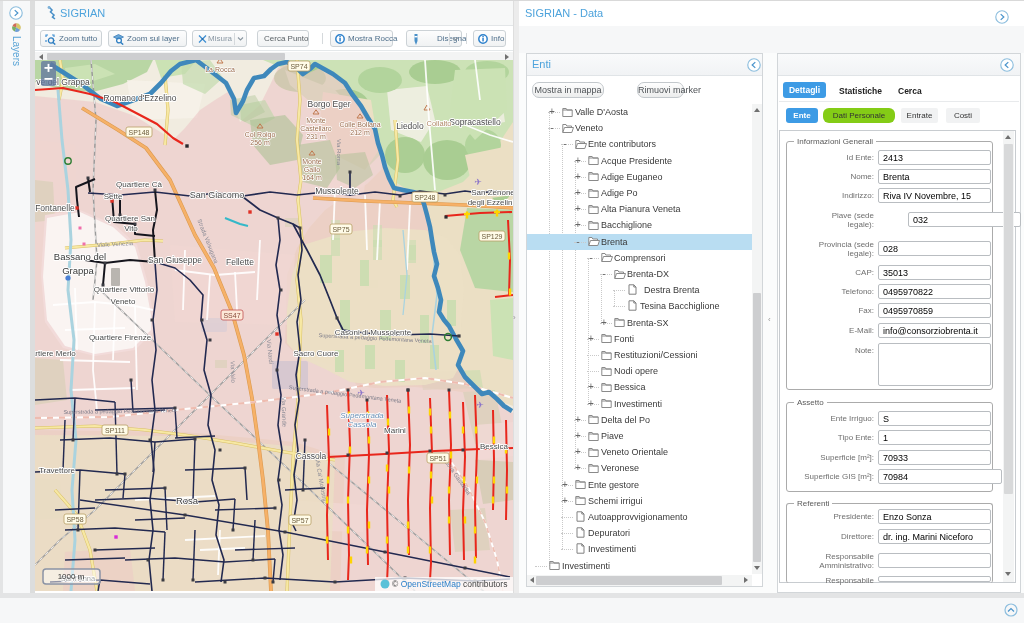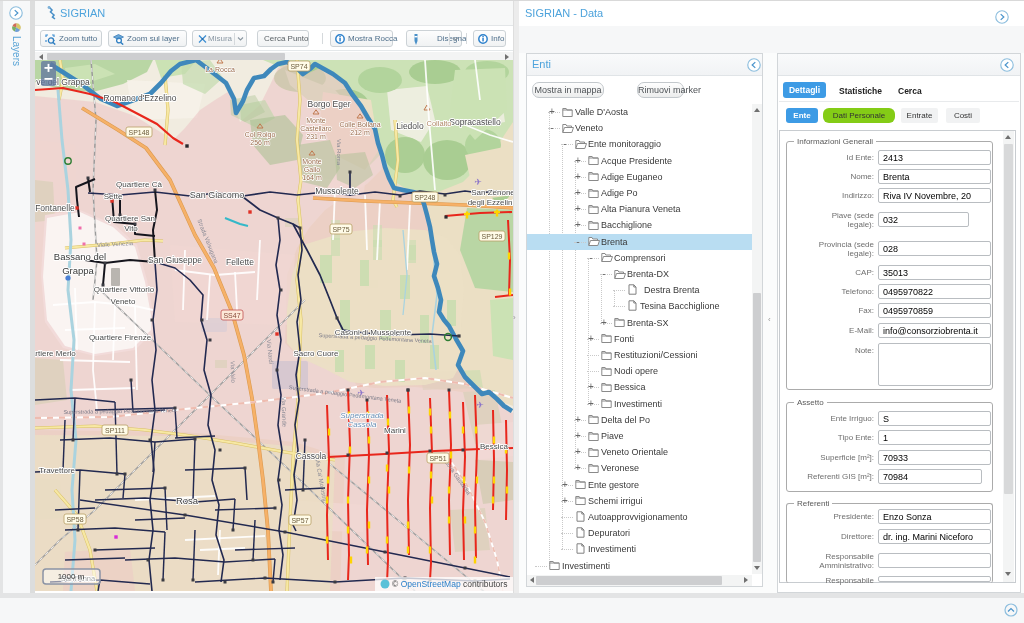--- a/index.html
+++ b/index.html
@@ -552,21 +552,21 @@
     <path d="M0.8 9.5 L0.8 1.5 L4 1.5 L4.8 3 L9.5 3 L9.5 4.5" fill="#fff" stroke="#8a8a8a" stroke-width="1"></path>
     <path d="M2.5 4.5 L11.5 4.5 L9.8 9.5 L0.8 9.5 Z" fill="#fff" stroke="#8a8a8a" stroke-width="1"></path>
   </svg>
 <div class="trow" style="left:575px;top:120.2px;line-height:16px">Veneto</div>
 <div class="abs" style="left:561px;top:144.4px;width:12px;height:1px;border-top:1px dotted #c9c9c9"></div>
 <div class="texp" style="left:560px;top:136.4px">-</div>
 <svg class="abs" style="left:575px;top:138.9px" width="12" height="11" viewBox="0 0 12 11">
     <path d="M0.8 9.5 L0.8 1.5 L4 1.5 L4.8 3 L9.5 3 L9.5 4.5" fill="#fff" stroke="#8a8a8a" stroke-width="1"></path>
     <path d="M2.5 4.5 L11.5 4.5 L9.8 9.5 L0.8 9.5 Z" fill="#fff" stroke="#8a8a8a" stroke-width="1"></path>
   </svg>
-<div class="trow" style="left:588px;top:136.4px;line-height:16px">Ente monitoraggio</div>
+<div class="trow" style="left:588px;top:136.4px;line-height:16px">Ente contributors</div>
 <div class="abs" style="left:574px;top:160.6px;width:12px;height:1px;border-top:1px dotted #c9c9c9"></div>
 <div class="texp" style="left:573px;top:152.6px">+</div>
 <svg class="abs" style="left:588px;top:155.1px" width="11" height="11" viewBox="0 0 11 11">
     <path d="M0.8 3 L0.8 9.5 L10.2 9.5 L10.2 3 Z M0.8 3 L0.8 1.5 L4.2 1.5 L5 3 L10.2 3" fill="#fff" stroke="#8a8a8a" stroke-width="1"></path>
   </svg>
 <div class="trow" style="left:601px;top:152.6px;line-height:16px">Acque Presidente</div>
 <div class="abs" style="left:574px;top:176.8px;width:12px;height:1px;border-top:1px dotted #c9c9c9"></div>
 <div class="texp" style="left:573px;top:168.8px">+</div>
 <svg class="abs" style="left:588px;top:171.3px" width="11" height="11" viewBox="0 0 11 11">
     <path d="M0.8 3 L0.8 9.5 L10.2 9.5 L10.2 3 Z M0.8 3 L0.8 1.5 L4.2 1.5 L5 3 L10.2 3" fill="#fff" stroke="#8a8a8a" stroke-width="1"></path>
@@ -740,24 +740,24 @@
 <div class="abs" style="left:901px;top:108px;width:37px;height:15px;background:#f1f2f3;border-radius:2px;color:#333;font-size:8px;text-align:center;line-height:15px">Entrate</div>
 <div class="abs" style="left:946px;top:108px;width:34px;height:15px;background:#f1f2f3;border-radius:2px;color:#333;font-size:8px;text-align:center;line-height:15px">Costi</div>
 <div class="abs" style="left:779px;top:130px;width:237px;height:453px;background:#fff;border:1px solid #c8ccd0"></div>
 <div class="fs" style="left:786px;top:141px;width:207px;height:249px"></div>
 <div class="leg" style="left:794px;top:137px">Informazioni Generali</div>
 <div class="lbl" style="left:780px;top:153px;width:94px">Id Ente:</div>
 <div class="inp" style="left:878px;top:150px;width:113px;height:15px">2413</div>
 <div class="lbl" style="left:780px;top:172px;width:94px">Nome:</div>
 <div class="inp" style="left:878px;top:169px;width:113px;height:15px">Brenta</div>
 <div class="lbl" style="left:780px;top:191px;width:94px">Indirizzo:</div>
-<div class="inp" style="left:878px;top:188px;width:113px;height:15px">Riva IV Novembre, 20</div>
+<div class="inp" style="left:878px;top:188px;width:113px;height:15px">Riva IV Novembre, 15</div>
 <div class="lbl" style="left:780px;top:211px;width:94px">Piave (sede</div>
 <div class="lbl" style="left:780px;top:220px;width:94px">legale):</div>
-<div class="inp" style="left:878px;top:212px;width:91px;height:15px">032</div>
+<div class="inp" style="left:908px;top:212px;width:113px;height:15px">032</div>
 <div class="lbl" style="left:780px;top:240px;width:94px">Provincia (sede</div>
 <div class="lbl" style="left:780px;top:249px;width:94px">legale):</div>
 <div class="inp" style="left:878px;top:241px;width:113px;height:15px">028</div>
 <div class="lbl" style="left:780px;top:268px;width:94px">CAP:</div>
 <div class="inp" style="left:878px;top:265px;width:113px;height:15px">35013</div>
 <div class="lbl" style="left:780px;top:287px;width:94px">Telefono:</div>
 <div class="inp" style="left:878px;top:284px;width:113px;height:15px">0495970822</div>
 <div class="lbl" style="left:780px;top:306px;width:94px">Fax:</div>
 <div class="inp" style="left:878px;top:303px;width:113px;height:15px">0495970859</div>
 <div class="lbl" style="left:780px;top:326px;width:94px">E-Mail:</div>
@@ -765,22 +765,22 @@
 <div class="lbl" style="left:780px;top:346px;width:94px">Note:</div>
 <div class="inp" style="left:878px;top:343px;width:113px;height:43px"></div>
 <div class="fs" style="left:786px;top:402px;width:207px;height:90px"></div>
 <div class="leg" style="left:794px;top:398px">Assetto</div>
 <div class="lbl" style="left:780px;top:414px;width:94px">Ente Irriguo:</div>
 <div class="inp" style="left:878px;top:411px;width:113px;height:15px">S</div>
 <div class="lbl" style="left:780px;top:433px;width:94px">Tipo Ente:</div>
 <div class="inp" style="left:878px;top:430px;width:113px;height:15px">1</div>
 <div class="lbl" style="left:780px;top:453px;width:94px">Superficie [m²]:</div>
 <div class="inp" style="left:878px;top:450px;width:113px;height:15px">70933</div>
-<div class="lbl" style="left:780px;top:472px;width:94px">Referenti GIS [m²]:</div>
-<div class="inp" style="left:878px;top:469px;width:104px;height:15px">70984</div>
+<div class="lbl" style="left:780px;top:472px;width:94px">Superficie GIS [m²]:</div>
+<div class="inp" style="left:878px;top:469px;width:124px;height:15px">70984</div>
 <div class="fs" style="left:786px;top:503px;width:207px;height:80px;border-bottom:none"></div>
 <div class="leg" style="left:794px;top:499px">Referenti</div>
 <div class="lbl" style="left:780px;top:512px;width:94px">Presidente:</div>
 <div class="inp" style="left:878px;top:509px;width:113px;height:15px">Enzo Sonza</div>
 <div class="lbl" style="left:780px;top:532px;width:94px">Direttore:</div>
 <div class="inp" style="left:878px;top:529px;width:113px;height:15px">dr. ing. Marini Niceforo</div>
 <div class="lbl" style="left:780px;top:552px;width:94px">Responsabile</div>
 <div class="lbl" style="left:780px;top:561px;width:94px">Amministrativo:</div>
 <div class="inp" style="left:878px;top:553px;width:113px;height:15px"></div>
 <div class="lbl" style="left:780px;top:576px;width:94px">Responsabile</div>

